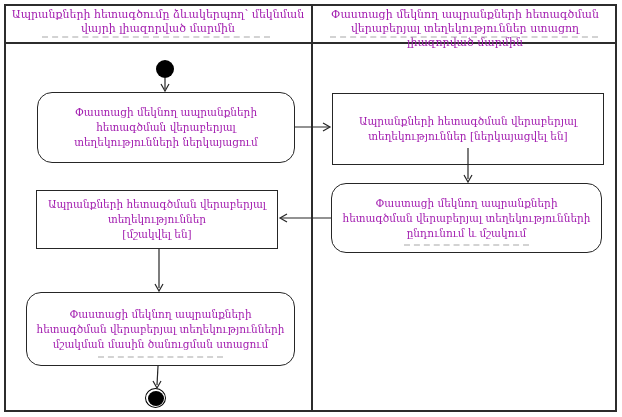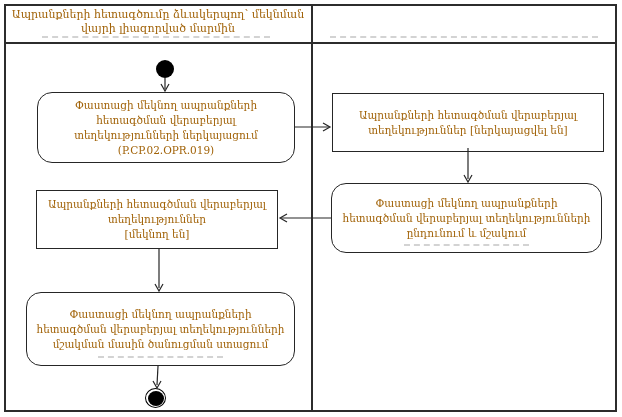--- a/index.html
+++ b/index.html
@@ -1,19 +1,19 @@
 <!DOCTYPE html>
 <html><head>
 <meta charset="utf-8">
 <style>
   * { margin:0; padding:0; box-sizing:border-box; }
   html,body { background:#fff; }
   .page {
     position:relative; width:622px; height:417px; background:#fff;
-    font-family:"DejaVu Serif","DejaVu Sans",serif; color:#a16207;
+    font-family:"DejaVu Serif","DejaVu Sans",serif; color:#a21caf;
     overflow:hidden;
   }
   .frame {
     position:absolute; left:4px; top:4px; width:613px; height:408px;
     border:2px solid #2c2c2c; background:#fff;
   }
   .divider {
     position:absolute; left:311px; top:4px; width:2px; height:408px;
     background:#2c2c2c;
   }
@@ -29,21 +29,21 @@
   .lane-title.right { left:318px; width:294px; }
 
   .node {
     position:absolute; border:1.5px solid #262626; background:#fff;
     display:flex; flex-direction:column; align-items:center; justify-content:center;
     text-align:center; font-size:10.5px; line-height:15px; padding:3px 8px;
   }
   .action { border-radius:15px;text-align:center; }
 
   .node-l1 { left:37px;  top:92px;  width:258px; height:71px; }
-  .node-r1 { left:332px; top:93px;  width:272px; height:59px; }
+  .node-r1 { left:332px; top:93px;  width:272px; height:72px; }
   .node-r2 { left:331px; top:183px; width:271px; height:70px; }
   .node-l2 { left:36px;  top:190px; width:242px; height:59px; }
   .node-l3 { left:26px;  top:292px; width:269px; height:74px; }
 
   .start-node {
     position:absolute; left:156px; top:60px; width:18px; height:18px;
     background:#000; border-radius:50%;
   }
   .final-node {
     position:absolute; left:145px; top:388px; width:21px; height:20px;
@@ -65,42 +65,42 @@
 </head>
 <body>
 
 <div class="page">
 
   <div class="frame"></div>
   <div class="divider"></div>
   <div class="header-sep"></div>
 
   <div class="lane-title left">Ապրանքների հետագծումը ձևակերպող՝ մեկնման վայրի լիազորված մարմին</div>
+  <div class="lane-title right">Փաստացի մեկնող ապրանքների հետագծման վերաբերյալ տեղեկություններ ստացող լիազորված մարմին</div>
 
   <div class="start-node"></div>
 
   <div class="node action node-l1">
     <div>Փաստացի մեկնող ապրանքների հետագծման վերաբերյալ տեղեկությունների ներկայացում</div>
-    <div>(P.CP.02.OPR.019)</div>
   </div>
 
   <div class="node node-r1">
     <div>
       <span>Ապրանքների հետագծման վերաբերյալ տեղեկություններ</span>
       <span>[ներկայացվել են]</span>
     </div>
   </div>
 
   <div class="node action node-r2">
     <div>Փաստացի մեկնող ապրանքների հետագծման վերաբերյալ տեղեկությունների ընդունում և մշակում</div>
   </div>
 
   <div class="node node-l2">
     <div>Ապրանքների հետագծման վերաբերյալ տեղեկություններ</div>
-    <div>[մեկնող են]</div>
+    <div>[մշակվել են]</div>
   </div>
 
   <div class="node action node-l3">
     <div>Փաստացի մեկնող ապրանքների հետագծման վերաբերյալ տեղեկությունների մշակման մասին ծանուցման ստացում</div>
   </div>
 
   <div class="final-node">
     <div class="core"></div>
   </div>
 

